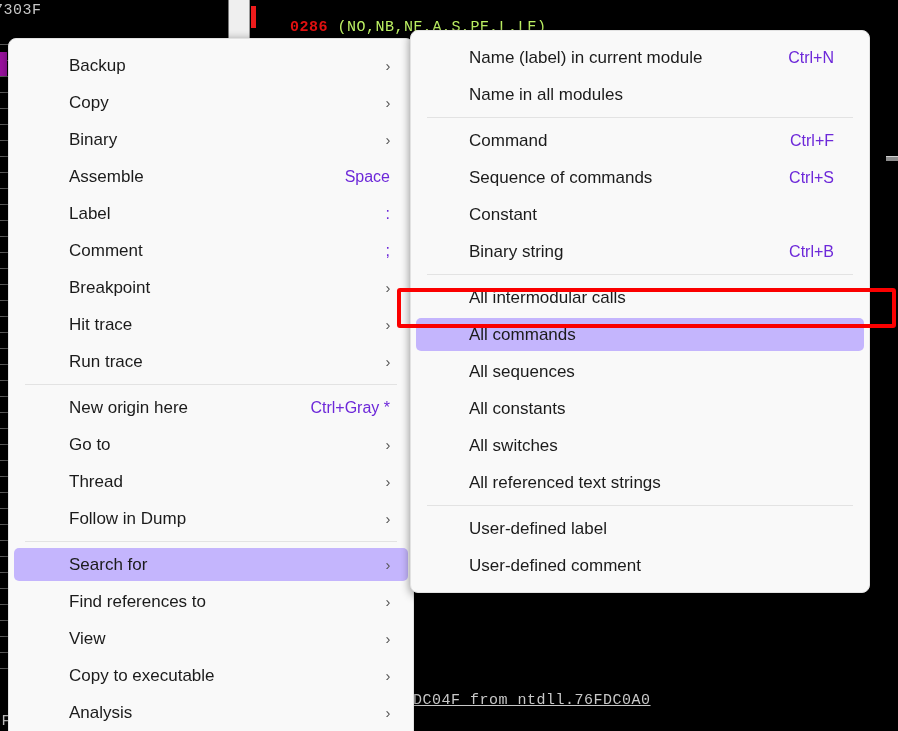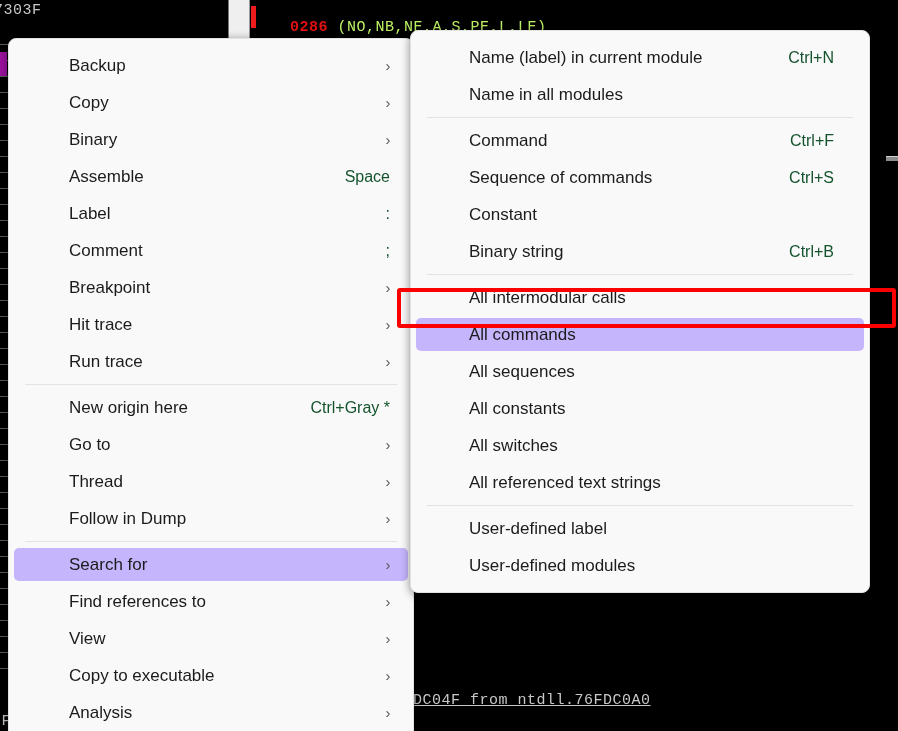--- a/index.html
+++ b/index.html
@@ -58,21 +58,21 @@
     margin:4px 5px;
     padding:0 14px 0 55px;
     border-radius:5px;
     color:#1b1b1b;
     font-size:17px;
     cursor:default;
     white-space:nowrap;
   }
   .mi .lbl{flex:0 0 auto;}
   .mi .spacer{flex:1 1 auto;}
-  .mi .accel{color:#14532d;font-size:16px;padding-right:4px;}
+  .mi .accel{color:#6d28d9;font-size:16px;padding-right:4px;}
   .mi .chev{
     color:#555;font-size:15px;width:12px;text-align:center;
     display:inline-block;
   }
   .mi.sel{background:#c4b5fd;}
   .sep{height:1px;background:#e3e3e3;margin:6px 16px;}
 
   
   #menu-main{left:8px;top:38px;width:406px;}
 
@@ -308,18 +308,18 @@
     <div class="mi">
       <span class="lbl">All referenced text strings</span>
       <span class="spacer"></span>
     </div>
     <div class="sep"></div>
     <div class="mi">
       <span class="lbl">User-defined label</span>
       <span class="spacer"></span>
     </div>
     <div class="mi">
-      <span class="lbl">User-defined modules</span>
+      <span class="lbl">User-defined comment</span>
       <span class="spacer"></span>
     </div>
   </div>
 
 <div id="annot-box" style="border-color: rgb(251, 0, 0);"></div>
 
 </body></html>

